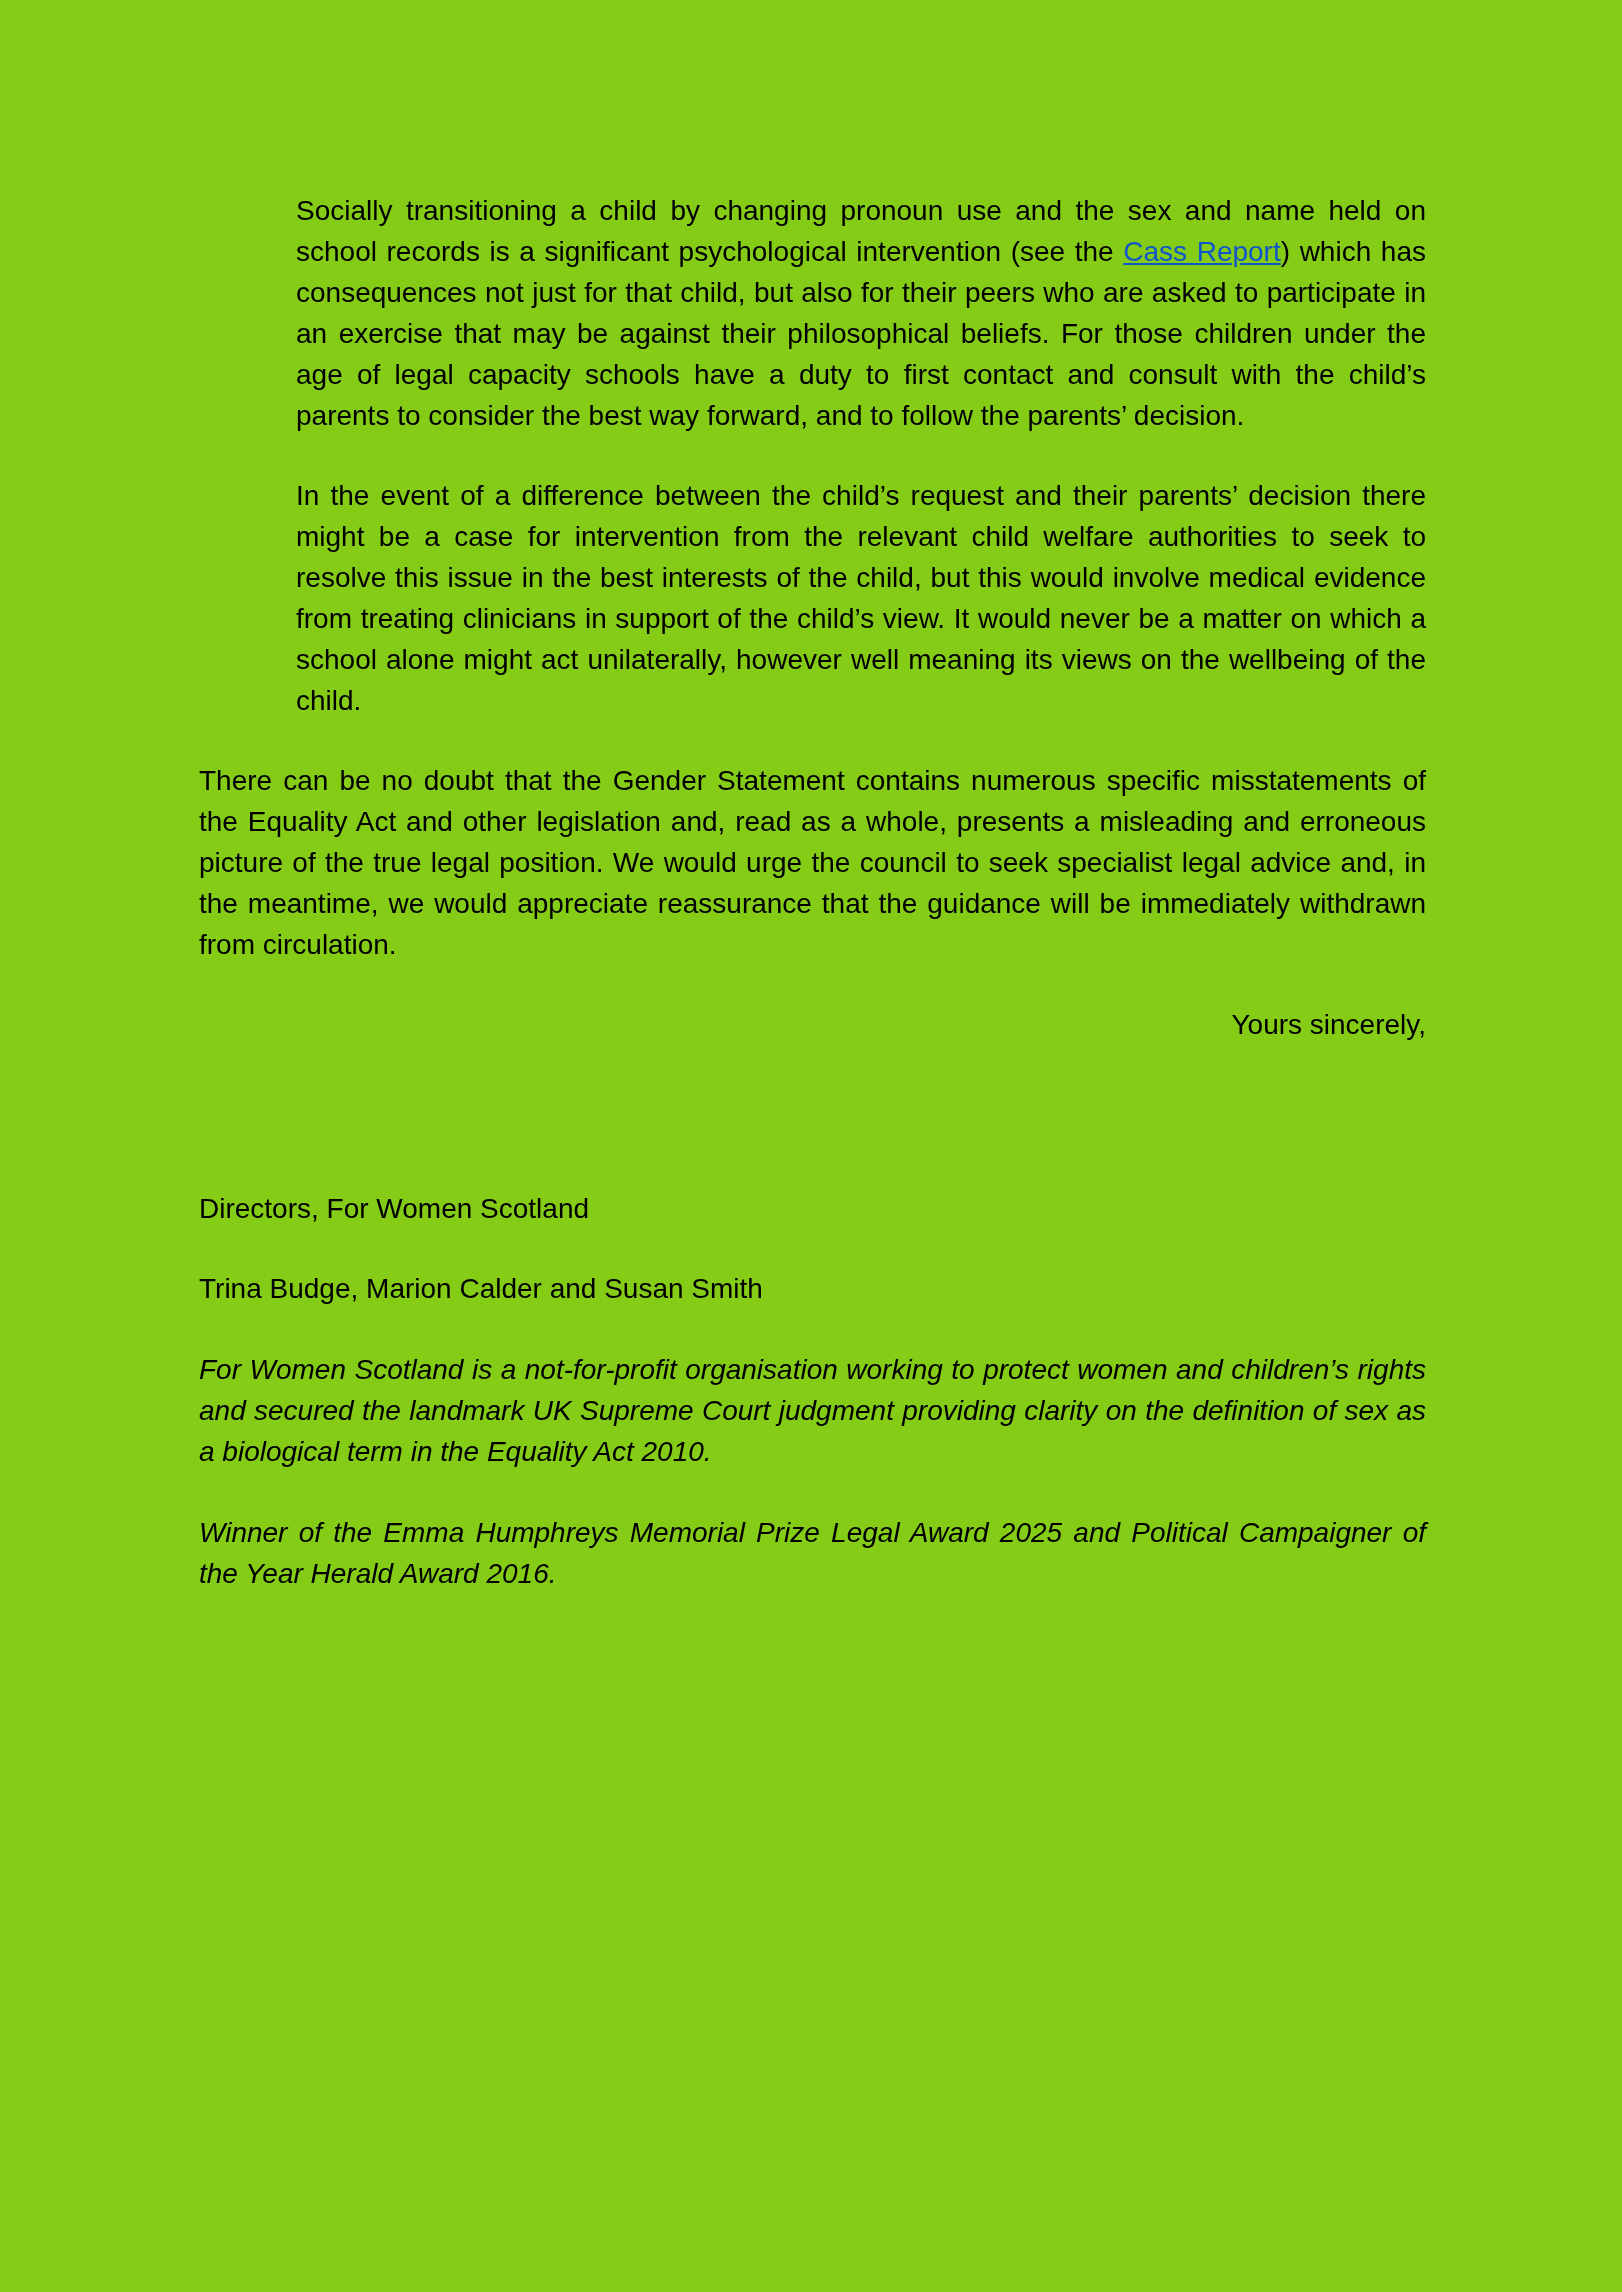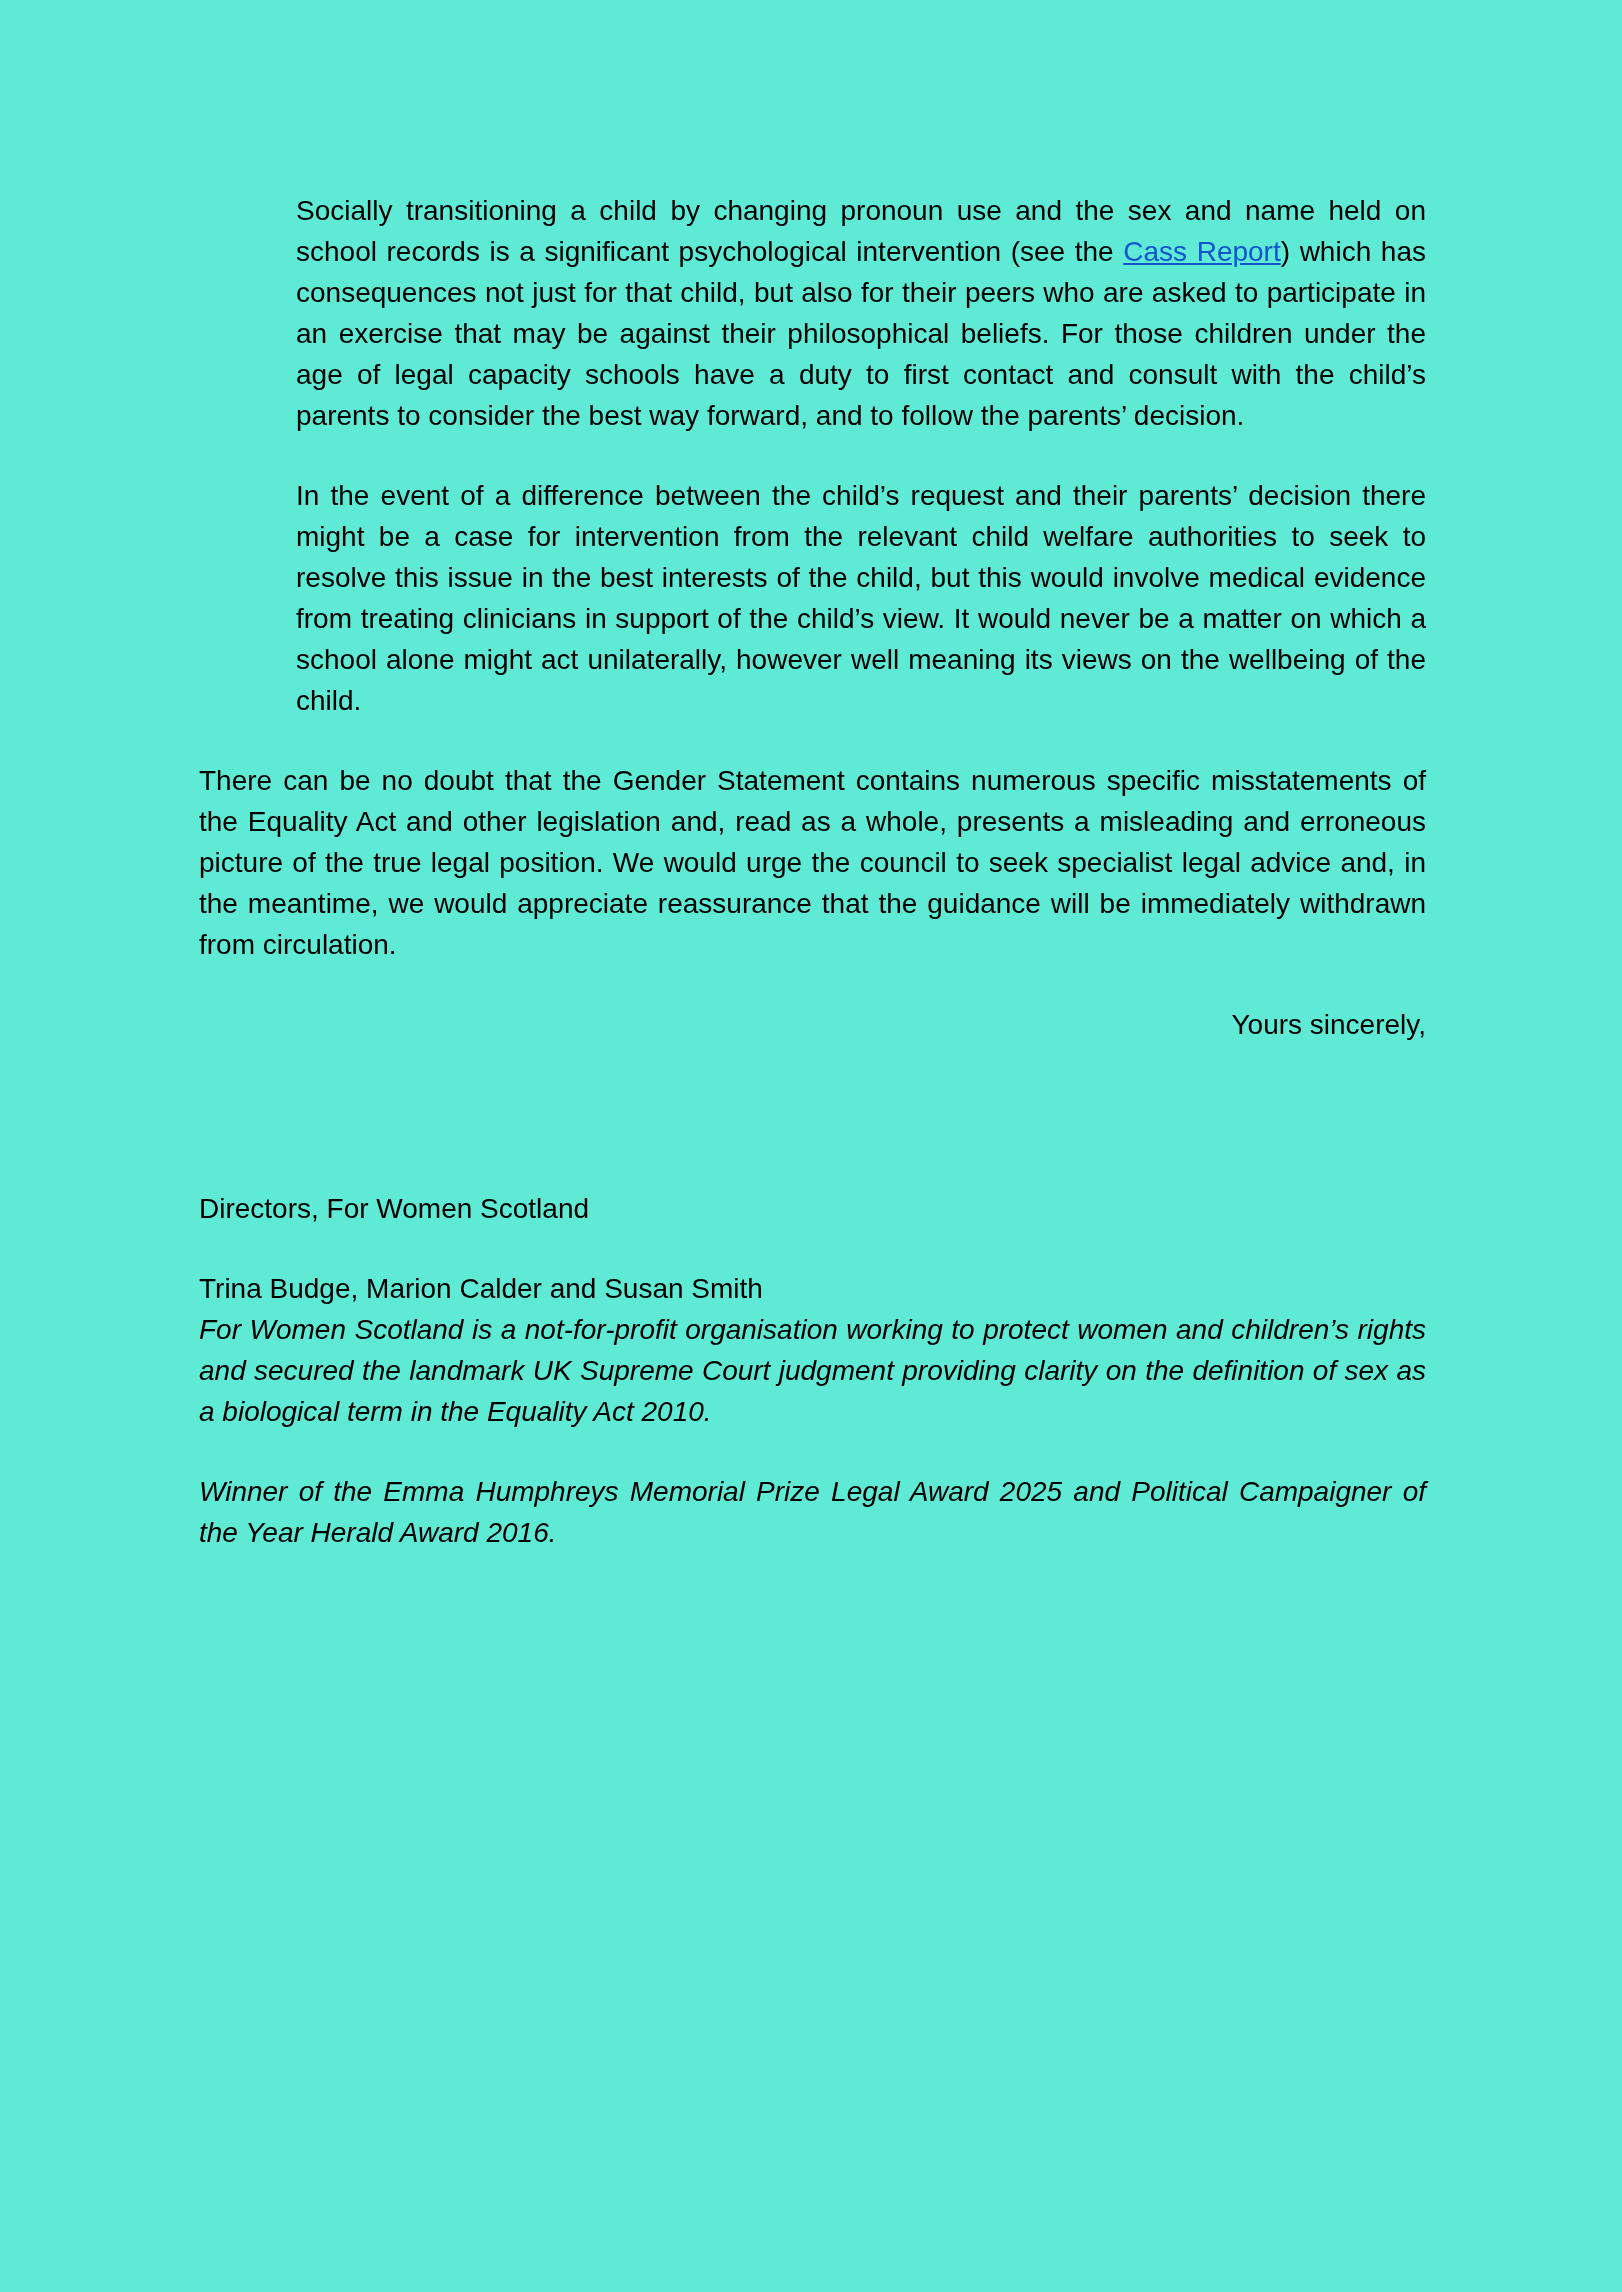--- a/index.html
+++ b/index.html
@@ -9,21 +9,21 @@
   }
   body {
     width: 1623px;
     height: 2293px;
     font-family: "Liberation Sans", "DejaVu Sans", sans-serif;
   }
   .page {
     position: relative;
     width: 1623px;
     height: 2293px;
-    background: #5eead4;
+    background: #84cc16;
     overflow: hidden;
   }
   .content {
     position: absolute;
     left: 199px;
     top: 190px;
     width: 1227px;
     color: #000000;
     font-size: 28px;
     line-height: 41px;
@@ -41,20 +41,21 @@
   }
   .sig-line {
     margin: 0;
     text-align: left;
   }
   .sig-line.last {
     margin-bottom: 39px;
   }
   .italic {
     font-style: italic;
+    margin-top: 40px;
   }
   .doc-link {
     color: #1155cc;
     text-decoration: underline;
     cursor: pointer;
   }
 </style>
 </head>
 <body>
 

